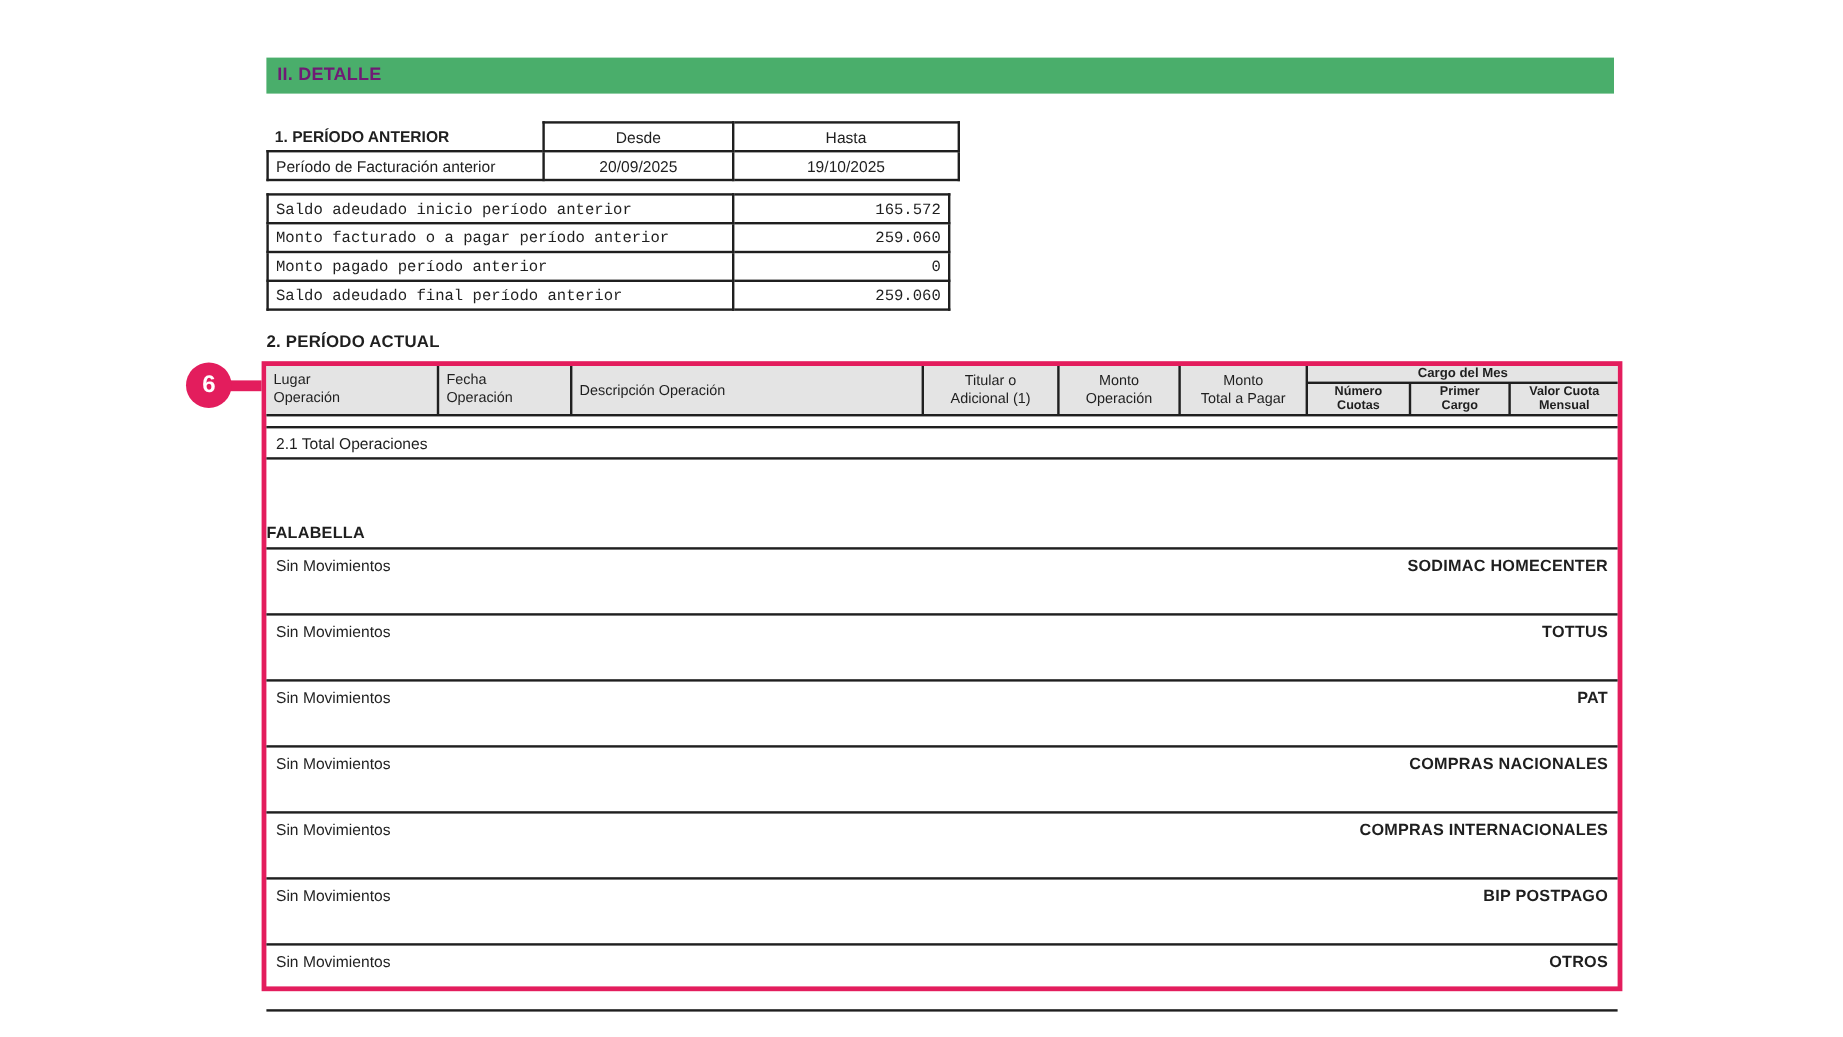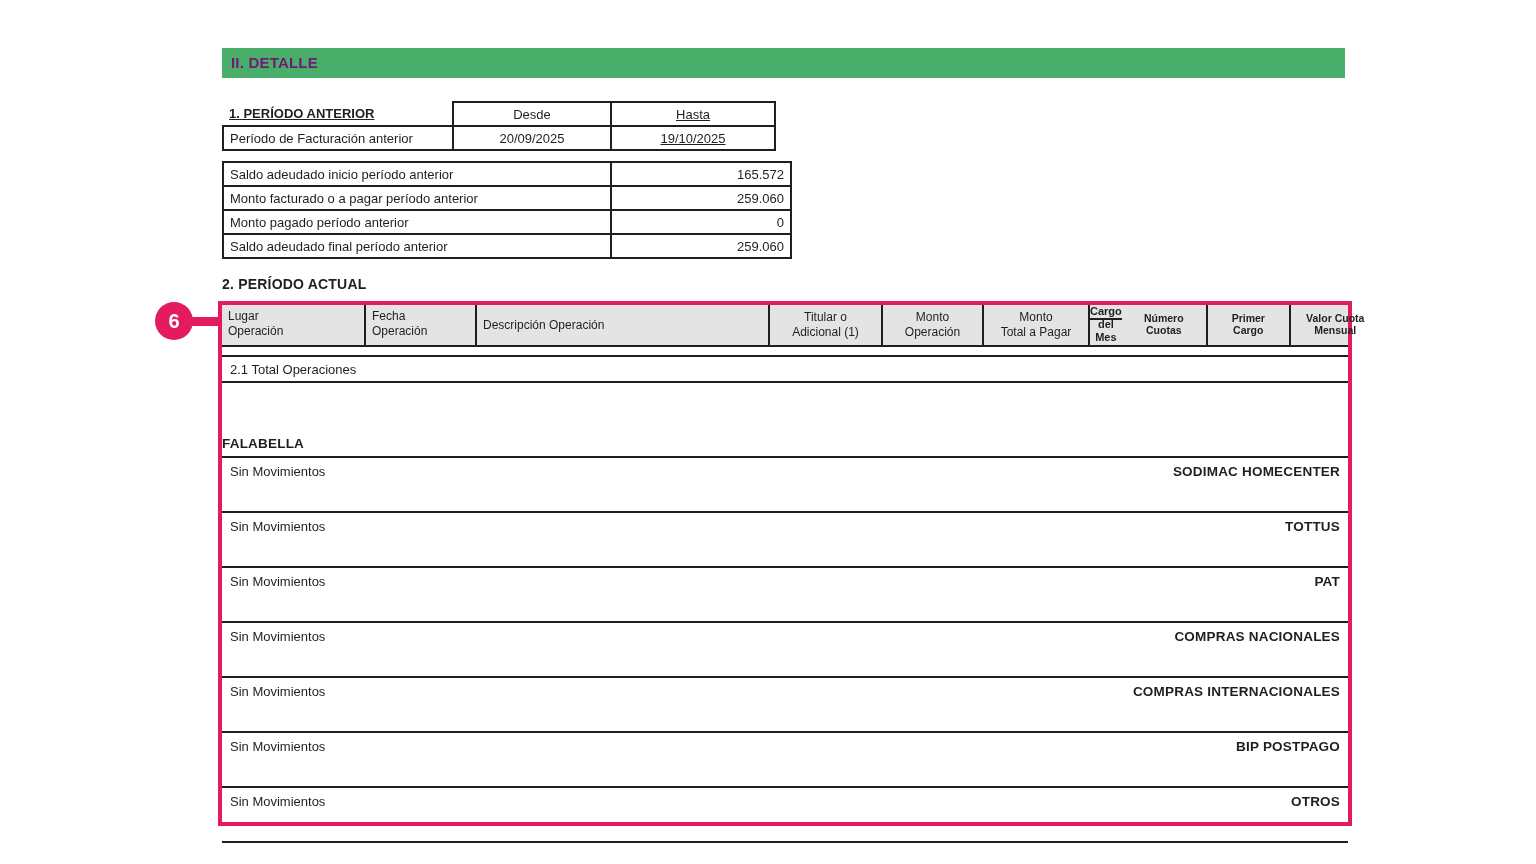--- a/index.html
+++ b/index.html
@@ -8,30 +8,30 @@
   .abs { position:absolute; }
 
   
   .section-bar { left:222px; top:48px; width:1123px; height:30px; background:#4aae6b;
                  color:#701a75; font-weight:bold; font-size:15px; line-height:30px;
                  padding-left:9px; letter-spacing:.2px; }
 
   
   table { border-collapse:collapse; }
   .t1 { left:222px; top:101px; }
-  .t2 { left:222px; top:161px; }
+  .t2 { left:222px; top:161px;font-family:Liberation Mono, monospace; }
   .t1 td, .t2 td { font-size:13px; height:24px; padding:0 6px; }
   .bordered { border:2px solid #1f1f1f; }
   .noborder { border:none; }
-  .bold { font-weight:bold;text-decoration:underline; }
+  .bold { font-weight:bold; }
   .center { text-align:center; }
   .right { text-align:right; }
   .t1 .c1 { width:230px; }
   .t1 .c2 { width:158px; }
-  .t1 .c3 { width:164px;text-decoration:underline; }
+  .t1 .c3 { width:188px; }
   .t2 .c1 { width:388px; }
   .t2 .c2 { width:180px; }
 
   .subtitle { left:222px; top:276px; font-size:14px; font-weight:bold; letter-spacing:.2px; }
 
   
   .badge-connector { left:186px; top:317px; width:38px; height:9px; background:#e31d5d; }
   .badge { left:155px; top:302px; width:38px; height:38px; border-radius:50%;
            background:#e31d5d; color:#ffffff; font-weight:bold; font-size:20px;
            display:flex; align-items:center; justify-content:center; }
@@ -43,21 +43,21 @@
   .hcell { border-right:2px solid #1f1f1f; padding:4px 6px; font-size:12px;
            white-space:pre-line; line-height:1.25; overflow:hidden; }
   .hleft { text-align:left; }
   .hcenter { text-align:center; font-weight:normal; display:flex; align-items:center; justify-content:center; }
   .w-lugar { width:144px; }
   .w-fecha { width:111px; }
   .w-desc  { width:293px; }
   .w-tit   { width:113px; }
   .w-mop   { width:101px; }
   .w-mtp   { width:106px; }
-  .cargo-group { width:258px; display:flex; flex-direction:row; }
+  .cargo-group { width:258px; display:flex; flex-direction:column; }
   .cargo-top { height:15px; border-bottom:2px solid #1f1f1f; text-align:center;
                font-size:11px; font-weight:bold; line-height:13px; }
   .cargo-sub { flex:1; display:flex; }
   .scell { font-size:10.5px; font-weight:bold; text-align:center; line-height:1.1;
            display:flex; align-items:center; justify-content:center; white-space:pre-line; }
   .w-num { width:86px; border-right:2px solid #1f1f1f; }
   .w-pri { width:83px; border-right:2px solid #1f1f1f; }
   .w-val { width:89px; }
 
   .row-spacer { height:10px; border-bottom:2px solid #1f1f1f; }

